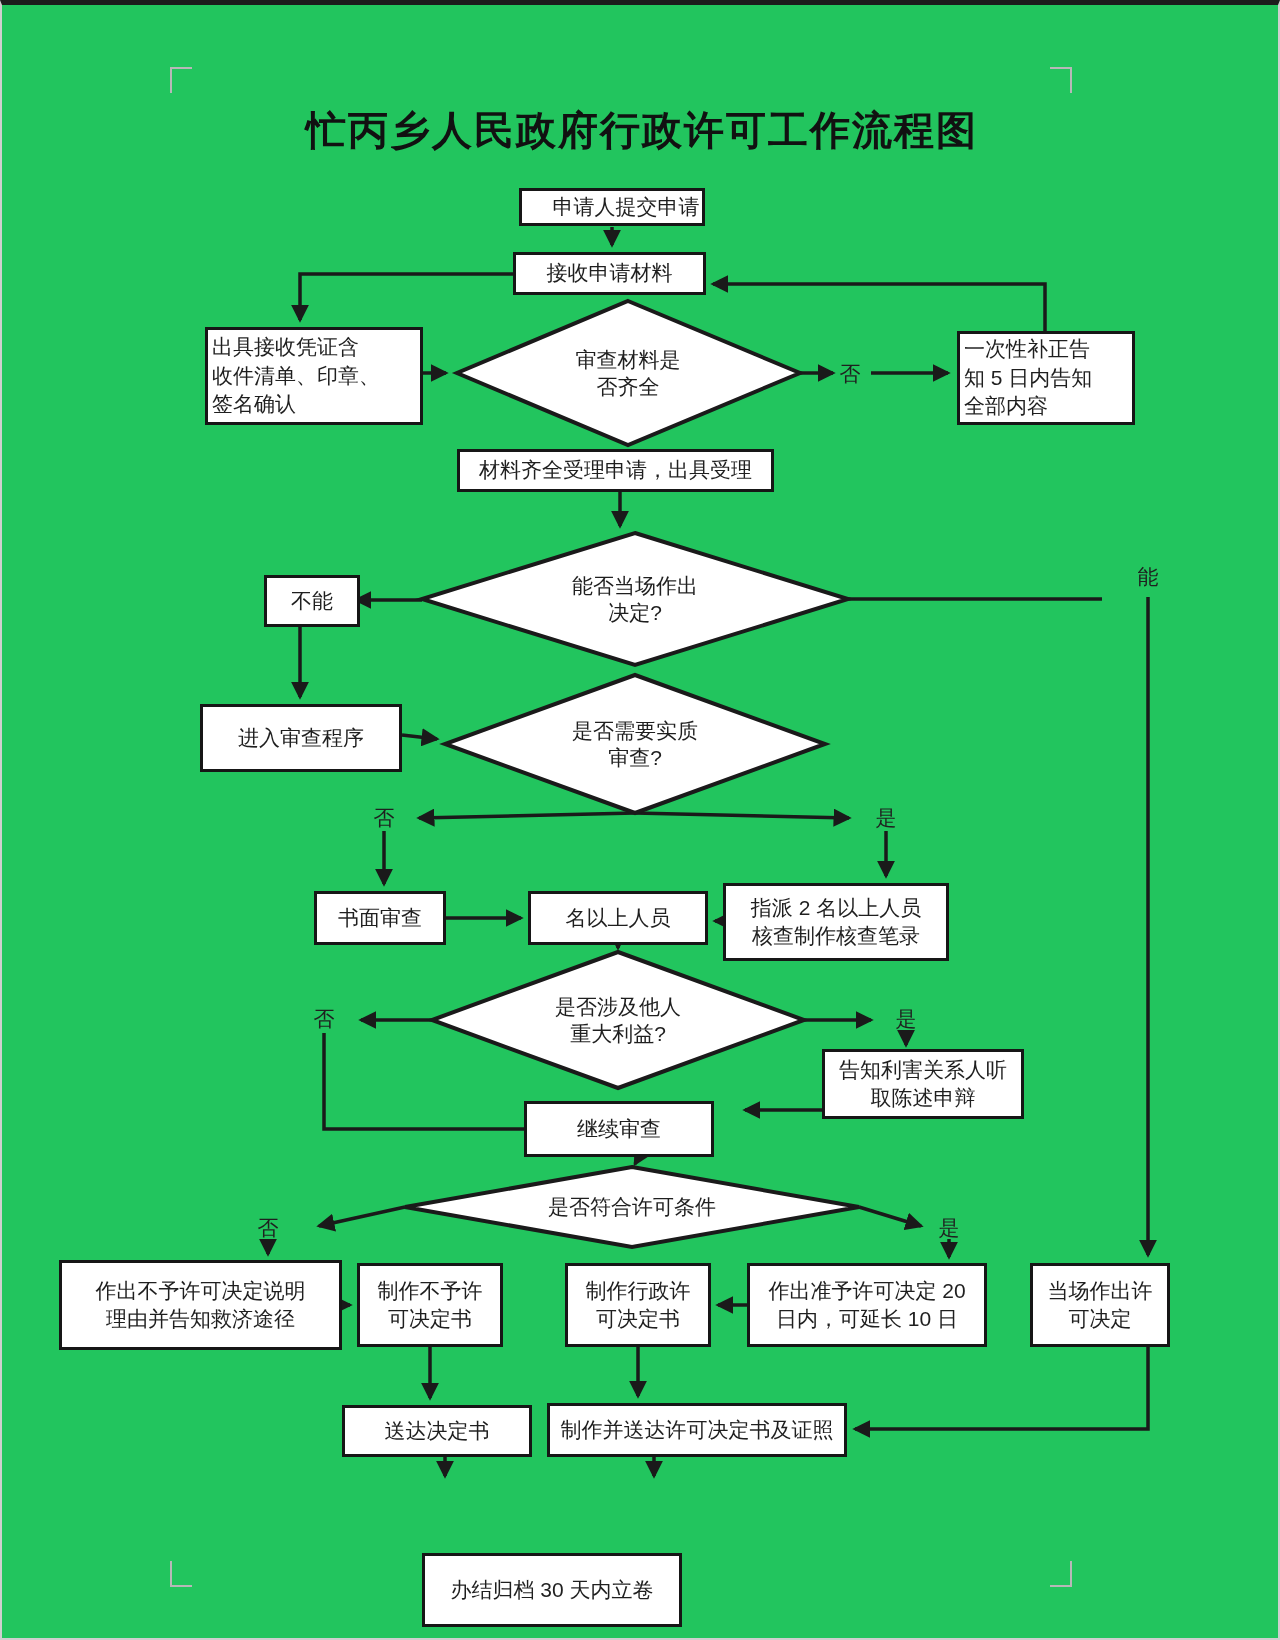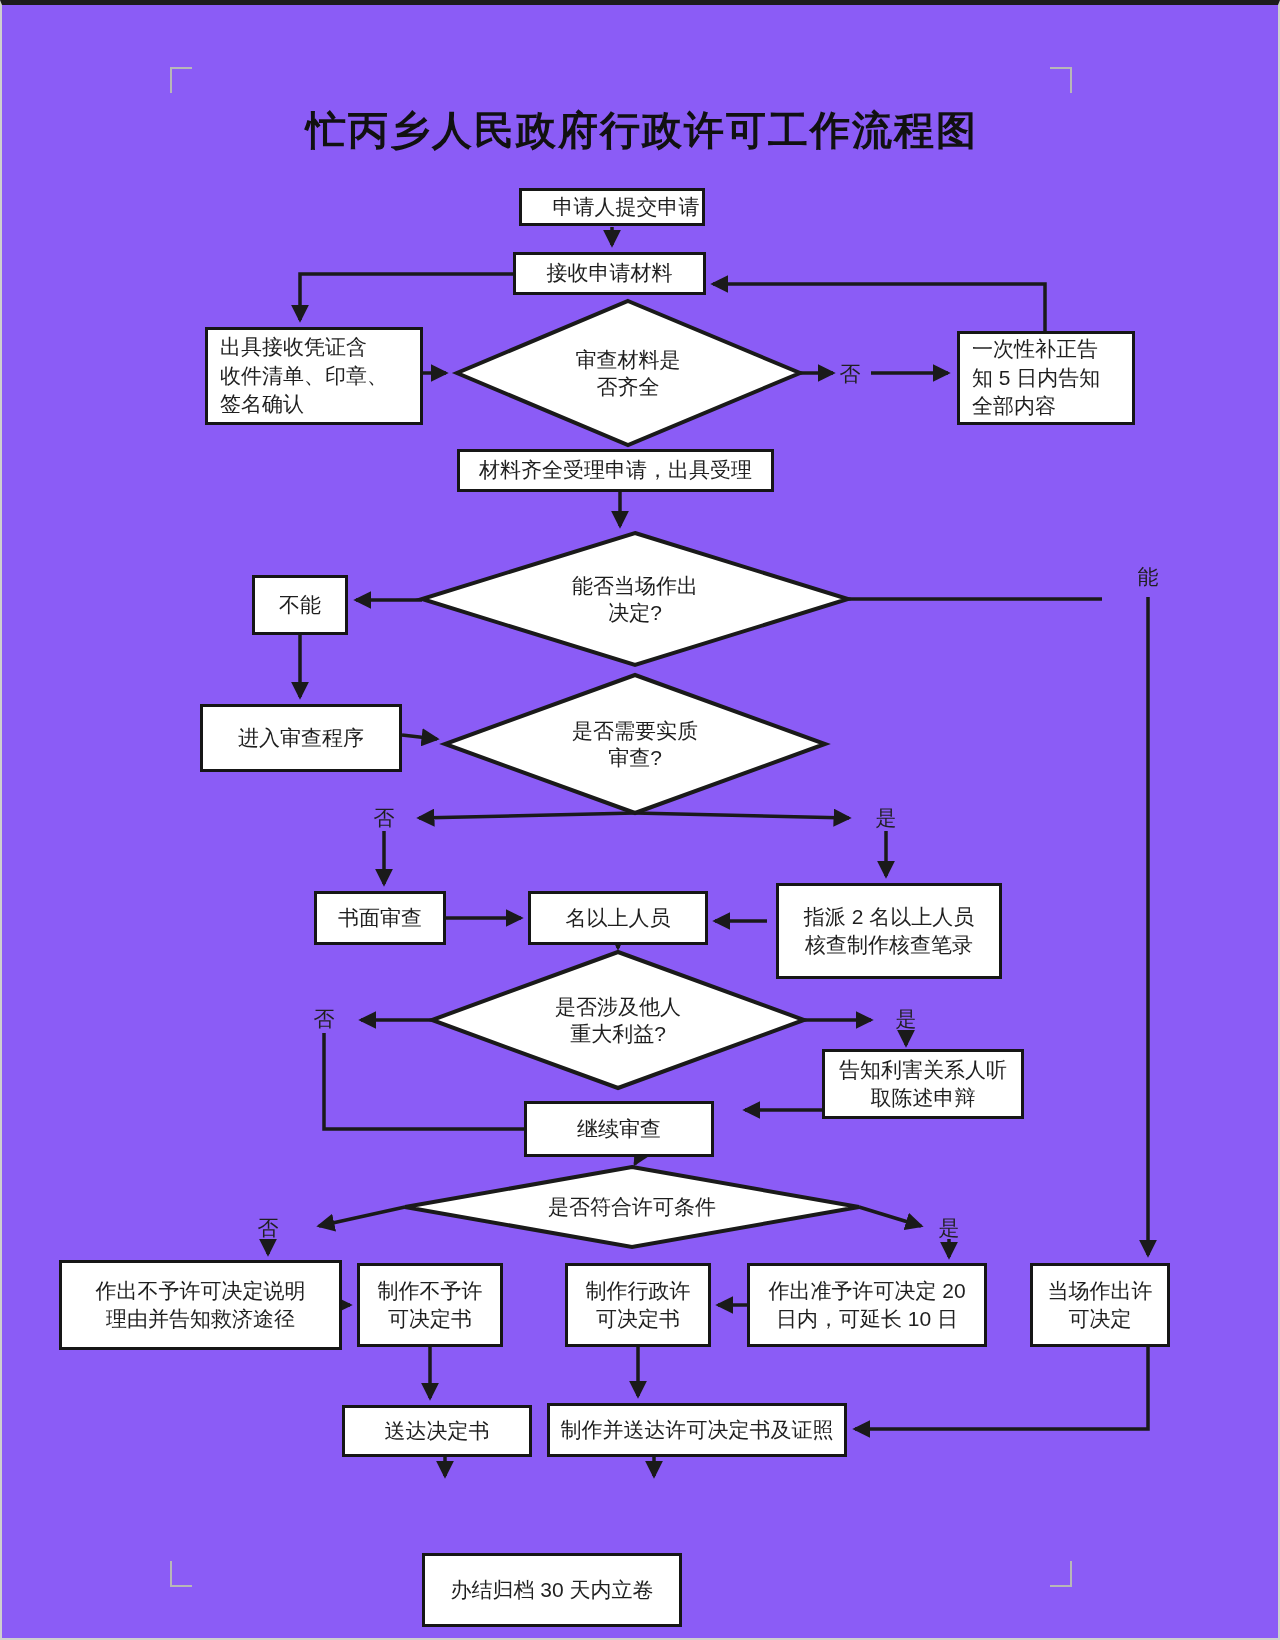--- a/index.html
+++ b/index.html
@@ -1,38 +1,38 @@
 <!DOCTYPE html>
 <html><head>
 <meta charset="utf-8">
 <style>
   html,body{margin:0;padding:0;background:#ffffff;}
   #page{
-    position:relative;width:1280px;height:1640px;background:#8b5cf6;
+    position:relative;width:1280px;height:1640px;background:#22c55e;
     box-sizing:border-box;
     border-top:5px solid #1c1c1c;
     border-left:2px solid #cfcfcf;
     border-right:2px solid #cfcfcf;
     border-bottom:2px solid #cfcfcf;
     font-family:"Liberation Sans","DejaVu Sans",sans-serif;
     overflow:hidden;
   }
   #connectors{position:absolute;left:0;top:0;width:1280px;height:1640px;}
   .title{
     position:absolute;left:0;top:98px;width:1280px;text-align:center;
     font-family:"Liberation Serif","DejaVu Serif",serif;
     font-size:40px;font-weight:700;color:#111;letter-spacing:2px;
   }
   .node{
     position:absolute;box-sizing:border-box;background:#fff;
     border:3px solid #161616;color:#1f1f1f;font-size:21px;line-height:1.35;
     display:flex;align-items:center;justify-content:center;text-align:center;
     white-space:pre-line;
   }
-  .node.leftalign{justify-content:flex-start;text-align:left;padding-left:12px;padding-right:6px;}
+  .node.leftalign{justify-content:flex-start;text-align:left;padding-left:4px;padding-right:6px;}
   .dtext{
     position:absolute;transform:translate(-50%,-50%);color:#1f1f1f;
     font-size:21px;line-height:1.3;text-align:center;white-space:pre-line;
   }
   .elabel{
     position:absolute;transform:translate(-50%,-50%);color:#1f1f1f;
     font-size:21px;line-height:1;white-space:nowrap;
   }
   .mark{position:absolute;width:22px;height:26px;box-sizing:border-box;}
   .mark.tl{border-left:2px solid #b8b8b8;border-top:2px solid #b8b8b8;}
@@ -108,25 +108,25 @@
 
   <div class="node" style="left:517px;top:183px;width:186px;height:38px;padding-left:28px;">申请人提交申请</div>
   <div class="node" style="left:511px;top:247px;width:193px;height:43px;">接收申请材料</div>
   <div class="node leftalign" style="left:203px;top:322px;width:218px;height:98px;">出具接收凭证含
 收件清单、印章、
 签名确认</div>
   <div class="node leftalign" style="left:955px;top:326px;width:178px;height:94px;">一次性补正告
 知 5 日内告知
 全部内容</div>
   <div class="node" style="left:455px;top:444px;width:317px;height:43px;">材料齐全受理申请，出具受理</div>
-  <div class="node" style="left:250px;top:570px;width:96px;height:60px;">不能</div>
+  <div class="node" style="left:262px;top:570px;width:96px;height:52px;">不能</div>
   <div class="node" style="left:198px;top:699px;width:202px;height:68px;">进入审查程序</div>
   <div class="node" style="left:312px;top:886px;width:132px;height:54px;">书面审查</div>
   <div class="node" style="left:526px;top:886px;width:180px;height:54px;">名以上人员</div>
-  <div class="node" style="left:774px;top:878px;width:226px;height:96px;">指派 2 名以上人员
+  <div class="node" style="left:721px;top:878px;width:226px;height:78px;">指派 2 名以上人员
 核查制作核查笔录</div>
   <div class="node" style="left:820px;top:1044px;width:202px;height:70px;">告知利害关系人听
 取陈述申辩</div>
   <div class="node" style="left:522px;top:1096px;width:190px;height:56px;">继续审查</div>
   <div class="node" style="left:57px;top:1255px;width:283px;height:90px;">作出不予许可决定说明
 理由并告知救济途径</div>
   <div class="node" style="left:355px;top:1258px;width:146px;height:84px;">制作不予许
 可决定书</div>
   <div class="node" style="left:563px;top:1258px;width:146px;height:84px;">制作行政许
 可决定书</div>

